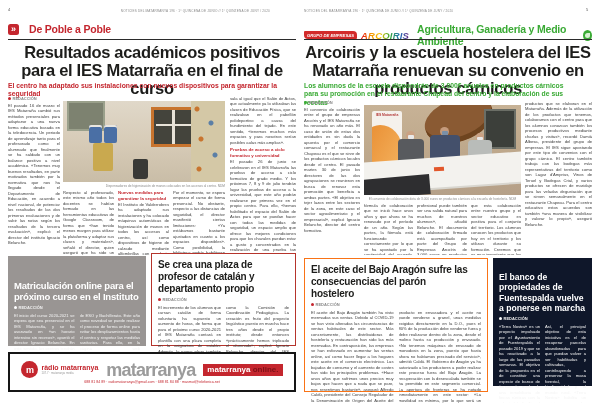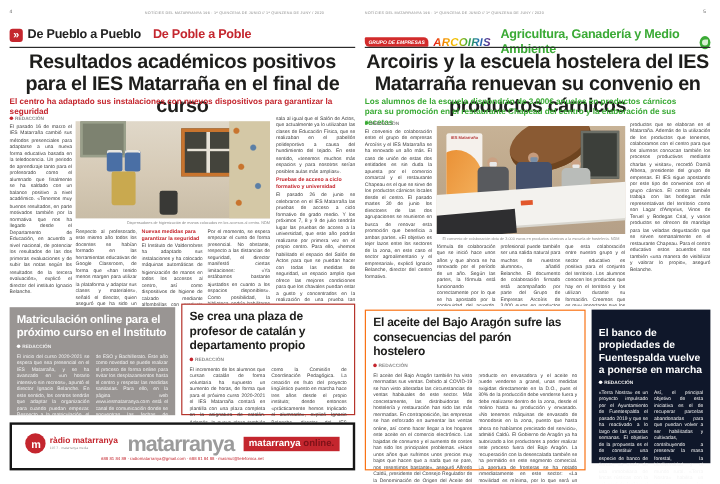--- a/index.html
+++ b/index.html
@@ -23,21 +23,21 @@
   .byline .dot{width:3px;height:3px;border-radius:50%;background:#c4262e;display:inline-block;}
   .byline.green .dot{background:#3aaa35;}
   .byline.white{color:#f0f0f0;}
   .byline.white .dot{background:#ffffff;}
   .micro{font-size:4.15px;line-height:1.32;text-align:justify;color:#3c3c3c;overflow:hidden;}
   .subhead-red{font-size:4.4px;font-weight:bold;color:#c4262e;line-height:1.25;margin:2px 0 1px 0;text-align:left;}
   .caption{font-size:3.2px;color:#8a8a8a;text-align:right;}
   .photo{overflow:hidden;}
   
   .graybox{background:#999593;color:#fff;padding:5px 6px;box-sizing:border-box;}
-  .graybox .box-title{font-size:9.5px;font-weight:bold;line-height:1.18;color:#fff;letter-spacing:-.2px;}
+  .graybox .box-title{font-size:9.5px;font-weight:bold;line-height:1.18;color:#fff;letter-spacing:-.2px;margin-top:19px;}
   .redbox{background:#fff;border:1.5px solid #b5342c;padding:5px 6px;box-sizing:border-box;}
   .box-title-dark{font-size:10px;font-weight:bold;line-height:1.18;color:#1d1d1b;letter-spacing:-.2px;}
   .aceitebox{background:#fff;border:1px solid #f97316;padding:5px 6px;box-sizing:border-box;}
   .greenbox{background:#0f172a;color:#fff;padding:14px 6px;box-sizing:border-box;}
   .greenbox .box-title{font-size:8.6px;font-weight:bold;line-height:1.2;color:#fff;}
   .box-cols{display:flex;gap:5px;margin-top:3px;}
   .box-cols>div{flex:1;}
   .micro.white{color:#f4f4f4;}
   
   .adbanner{border:2px solid #161616;box-sizing:border-box;background:#fff;
@@ -72,21 +72,20 @@
 
 <div id="canvas">
 
   <div class="abs folio" style="left:8px;top:7px;">4</div>
   <div class="abs runhead" style="left:60px;top:9px;width:210px;text-align:right;">NOTÍCIES DEL MATARRANYA 196 · 1ª QUINCENA DE JUNIO // 1ª QUINZENA DE JUNY / 2020</div>
   <div class="abs runhead" style="left:304px;top:9px;width:210px;">NOTÍCIES DEL MATARRANYA 196 · 1ª QUINCENA DE JUNIO // 1ª QUINZENA DE JUNY / 2020</div>
   <div class="abs folio" style="left:586px;top:7px;">5</div>
 
   <div class="abs section-bar" style="left:8px;top:23px;width:288px;">
     <span class="sec-icon">»</span>
-    <span class="sec-label">De Pueblo a Pueblo</span>
     <span class="sec-label red">De Poble a Poble</span>
   </div>
   <div class="abs rule" style="left:8px;top:39px;width:288px;"></div>
 
   <div class="abs headline" style="left:8px;top:43px;width:288px;">Resultados académicos positivos para el IES Matarraña en el final de curso</div>
   <div class="abs standfirst red" style="left:8px;top:82px;width:288px;">El centro ha adaptado sus instalaciones con nuevos dispositivos para garantizar la seguridad</div>
 
   <div class="abs byline" style="left:8px;top:96px;">
     <span class="dot"></span>
     <span>REDACCIÓN</span>

